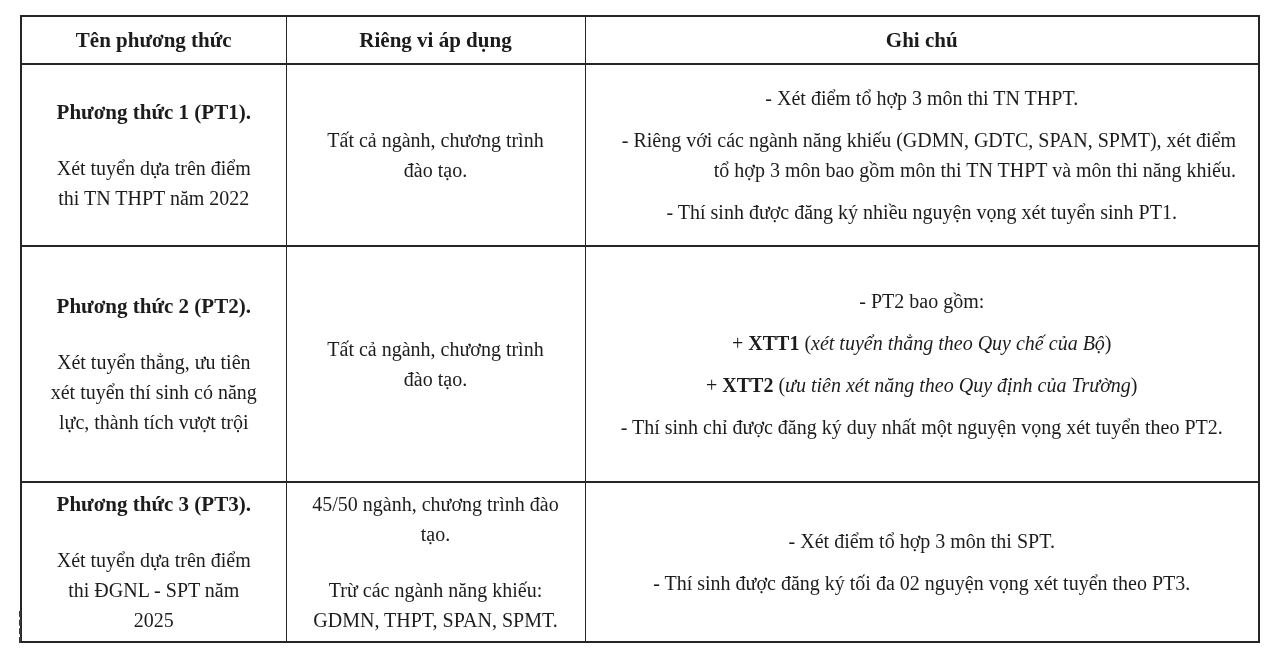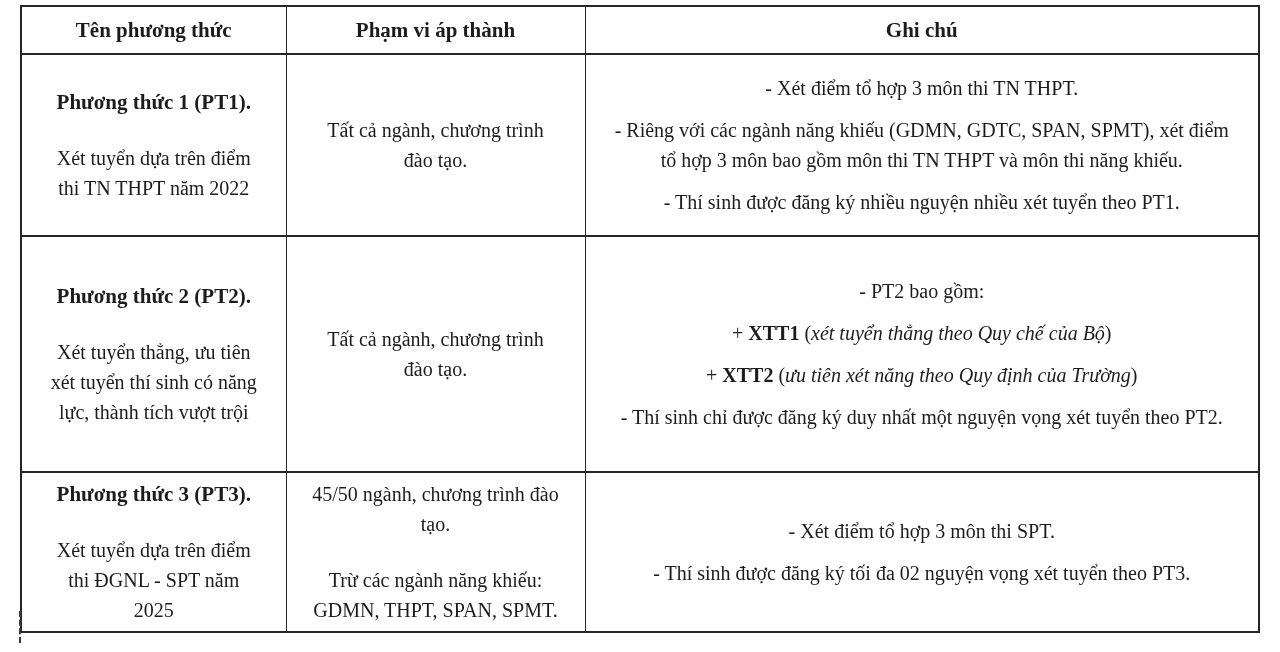--- a/index.html
+++ b/index.html
@@ -5,21 +5,21 @@
   html,body{margin:0;padding:0;background:#ffffff;}
   .page{
     position:relative;
     width:1280px;height:652px;
     background:#ffffff;
     font-family:"Liberation Serif", serif;
     color:#1c1c1c;
     overflow:hidden;
   }
   table.admission{
-    position:absolute;left:20px;top:5px;
+    position:absolute;left:20px;top:15px;
     width:1238px;
     border-collapse:collapse;
     table-layout:fixed;
     border:2px solid #262626;
   }
   col.c1{width:265px;}
   col.c2{width:299px;}
   col.c3{width:674px;}
   th,td{
     border-left:1px solid #262626;
@@ -53,21 +53,21 @@
     padding:6px 22px;
   }
   p{margin:0;}
   .method-title{
     font-weight:bold;
     font-size:21px;
     margin-bottom:26px;
   }
   td.notes p{margin:12px 0;}
   td.scope p + p{margin-top:26px;}
-  p.left{text-align:center;}
+  p.left{text-align:right;}
   .b{font-weight:bold;}
   .i{font-style:italic;}
   .caret-artifact{
     position:absolute;
     left:19px;top:611px;
     height:32px;width:0;
     border-left:2px dashed #3a3a3a;
   }
 </style>
 </head>
@@ -77,38 +77,38 @@
 
   <table class="admission">
     <colgroup>
         <col class="c1">
         <col class="c2">
         <col class="c3">
       </colgroup>
     <thead>
       <tr>
         <th>Tên phương thức</th>
-        <th>Phạm vi áp thành</th>
+        <th>Riêng vi áp dụng</th>
         <th>Ghi chú</th>
       </tr>
     </thead>
     <tbody>
 
       <tr class="r1">
         <td class="method">
           <p class="method-title">Phương thức 1 (PT1).</p>
           <p>Xét tuyển dựa trên điểm thi TN THPT năm 2022</p>
         </td>
         <td class="scope">
           <p>Tất cả ngành, chương trình đào tạo.</p>
         </td>
         <td class="notes">
           <p>- Xét điểm tổ hợp 3 môn thi TN THPT.</p>
           <p class="left">- Riêng với các ngành năng khiếu (GDMN, GDTC, SPAN, SPMT), xét điểm tổ hợp 3 môn bao gồm môn thi TN THPT và môn thi năng khiếu.</p>
-          <p>- Thí sinh được đăng ký nhiều nguyện nhiều xét tuyển theo PT1.</p>
+          <p>- Thí sinh được đăng ký nhiều nguyện vọng xét tuyển sinh PT1.</p>
         </td>
       </tr>
 
       <tr class="r2">
         <td class="method">
           <p class="method-title">Phương thức 2 (PT2).</p>
           <p>Xét tuyển thẳng, ưu tiên xét tuyển thí sinh có năng lực, thành tích vượt trội</p>
         </td>
         <td class="scope">
           <p>Tất cả ngành, chương trình đào tạo.</p>

